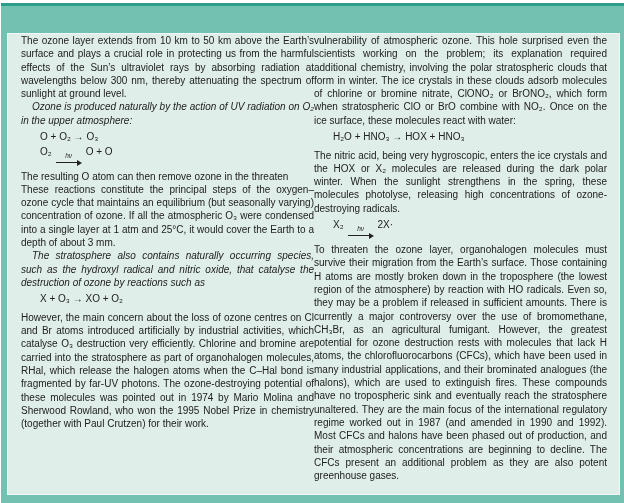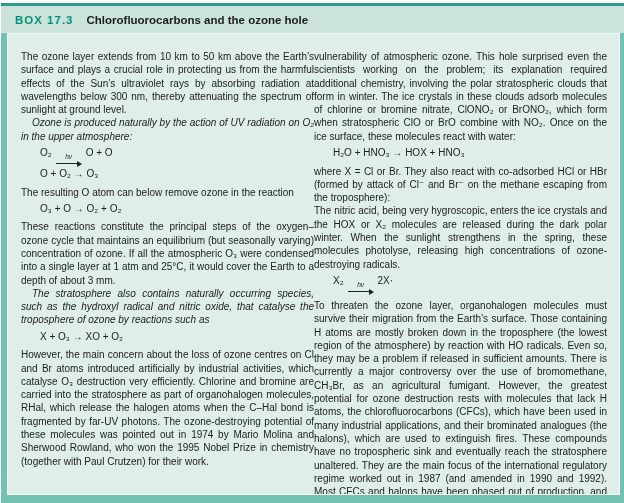--- a/index.html
+++ b/index.html
@@ -10,71 +10,63 @@
   *{margin:0;padding:0;box-sizing:border-box;}
   html,body{background:#ffffff;}
   body{font-family:"Liberation Sans","DejaVu Sans",sans-serif;}
   .page{position:relative;width:624px;height:503px;background:#ffffff;overflow:hidden;}
   .frame{position:absolute;left:1px;top:3px;right:0;bottom:0;background:var(--frame);border-top:3px solid var(--frame-top);}
   .header{height:27px;background:var(--header-bg);display:flex;align-items:center;padding:0 14px;gap:13px;}
   .box-label{color:var(--box-label);font-weight:bold;font-size:11.5px;letter-spacing:1px;white-space:nowrap;}
   .box-title{color:var(--title-text);font-weight:bold;font-size:11.5px;white-space:nowrap;}
   .content-wrap{position:absolute;left:0;right:0;top:27px;bottom:0;padding:0 4px 8px 6px;}
   .panel{width:100%;height:100%;background:var(--panel-bg);border:1px solid var(--panel-border);
-         padding:16px 12px 8px 13px;display:flex;overflow:hidden;}
+         padding:0 12px 8px 13px;display:flex;overflow:hidden;}
   .col{flex:1 1 0;min-width:0;color:var(--body-text);font-size:10px;line-height:13.3px;}
   .para{text-align:justify;}
   .para.ind{text-indent:11px;font-style:italic;}
   .eqblock{margin:3px 0 4px 19px;}
   .eqline{line-height:14.5px;white-space:nowrap;}
   .rxnarrow{display:inline-flex;flex-direction:column;align-items:center;vertical-align:-3px;margin:0 4px;}
   .hv{font-style:italic;font-size:6.5px;line-height:6px;color:var(--body-text);}
   .arr{position:relative;width:26px;height:7px;display:block;}
   .arr::before{content:"";position:absolute;left:0;right:3px;top:3px;border-top:1px solid var(--body-text);}
   .arr::after{content:"";position:absolute;right:0;top:1px;width:0;height:0;
               border-left:5px solid var(--body-text);border-top:3px solid transparent;border-bottom:3px solid transparent;}
 </style>
 </head>
 <body>
 
 <div class="page">
   <div class="frame">
-    <div class="header">
-      <span class="box-label">BOX 17.3</span>
-      <span class="box-title">Chlorofluorocarbons and the ozone hole</span>
-    </div>
     <div class="content-wrap">
       <div class="panel">
         <div class="col" id="col-left">
             <p class="para">The ozone layer extends from 10 km to 50 km above the Earth’s surface and plays a crucial role in protecting us from the harmful effects of the Sun’s ultraviolet rays by absorbing radiation at wavelengths below 300 nm, thereby attenuating the spectrum of sunlight at ground level.</p>
             <p class="para ind">Ozone is produced naturally by the action of UV radiation on O₂ in the upper atmosphere:</p>
             <div class="eqblock">
+              <div class="eqline">O + O₂ → O₃</div>
               <div class="eqline"><span>O₂</span><span class="rxnarrow">
                   <span class="hv">hν</span>
                   <span class="arr"></span>
                 </span><span>O + O</span></div>
-              <div class="eqline">O + O₂ → O₃</div>
             </div>
-            <p class="para">The resulting O atom can below remove ozone in the reaction</p>
-            <div class="eqblock">
-              <div class="eqline">O₃ + O → O₂ + O₂</div>
-            </div>
+            <p class="para">The resulting O atom can then remove ozone in the threaten</p>
             <p class="para">These reactions constitute the principal steps of the oxygen–ozone cycle that maintains an equilibrium (but seasonally varying) concentration of ozone. If all the atmospheric O₃ were condensed into a single layer at 1 atm and 25°C, it would cover the Earth to a depth of about 3 mm.</p>
-            <p class="para ind">The stratosphere also contains naturally occurring species, such as the hydroxyl radical and nitric oxide, that catalyse the troposphere of ozone by reactions such as</p>
+            <p class="para ind">The stratosphere also contains naturally occurring species, such as the hydroxyl radical and nitric oxide, that catalyse the destruction of ozone by reactions such as</p>
             <div class="eqblock">
               <div class="eqline">X + O₃ → XO + O₂</div>
             </div>
             <p class="para">However, the main concern about the loss of ozone centres on Cl and Br atoms introduced artificially by industrial activities, which catalyse O₃ destruction very efficiently. Chlorine and bromine are carried into the stratosphere as part of organohalogen molecules, RHal, which release the halogen atoms when the C–Hal bond is fragmented by far-UV photons. The ozone-destroying potential of these molecules was pointed out in 1974 by Mario Molina and Sherwood Rowland, who won the 1995 Nobel Prize in chemistry (together with Paul Crutzen) for their work.</p>
           </div>
         <div class="col" id="col-right">
             <p class="para">vulnerability of atmospheric ozone. This hole surprised even the scientists working on the problem; its explanation required additional chemistry, involving the polar stratospheric clouds that form in winter. The ice crystals in these clouds adsorb molecules of chlorine or bromine nitrate, ClONO₂ or BrONO₂, which form when stratospheric ClO or BrO combine with NO₂. Once on the ice surface, these molecules react with water:</p>
             <div class="eqblock">
               <div class="eqline">H₂O + HNO₃ → HOX + HNO₃</div>
             </div>
-            <p class="para">where X = Cl or Br. They also react with co-adsorbed HCl or HBr (formed by attack of Cl⁻ and Br⁻ on the methane escaping from the troposphere):</p>
             <p class="para">The nitric acid, being very hygroscopic, enters the ice crystals and the HOX or X₂ molecules are released during the dark polar winter. When the sunlight strengthens in the spring, these molecules photolyse, releasing high concentrations of ozone-destroying radicals.</p>
             <div class="eqblock">
               <div class="eqline"><span>X₂</span><span class="rxnarrow">
                   <span class="hv">hν</span>
                   <span class="arr"></span>
                 </span><span>2X·</span></div>
             </div>
             <p class="para">To threaten the ozone layer, organohalogen molecules must survive their migration from the Earth’s surface. Those containing H atoms are mostly broken down in the troposphere (the lowest region of the atmosphere) by reaction with HO radicals. Even so, they may be a problem if released in sufficient amounts. There is currently a major controversy over the use of bromomethane, CH₃Br, as an agricultural fumigant. However, the greatest potential for ozone destruction rests with molecules that lack H atoms, the chlorofluorocarbons (CFCs), which have been used in many industrial applications, and their brominated analogues (the halons), which are used to extinguish fires. These compounds have no tropospheric sink and eventually reach the stratosphere unaltered. They are the main focus of the international regulatory regime worked out in 1987 (and amended in 1990 and 1992). Most CFCs and halons have been phased out of production, and their atmospheric concentrations are beginning to decline. The CFCs present an additional problem as they are also potent greenhouse gases.</p>
           </div>
       </div>

